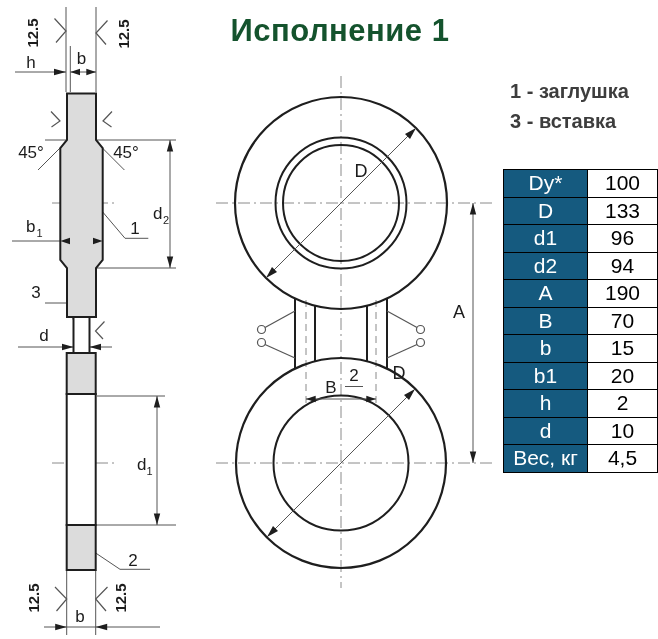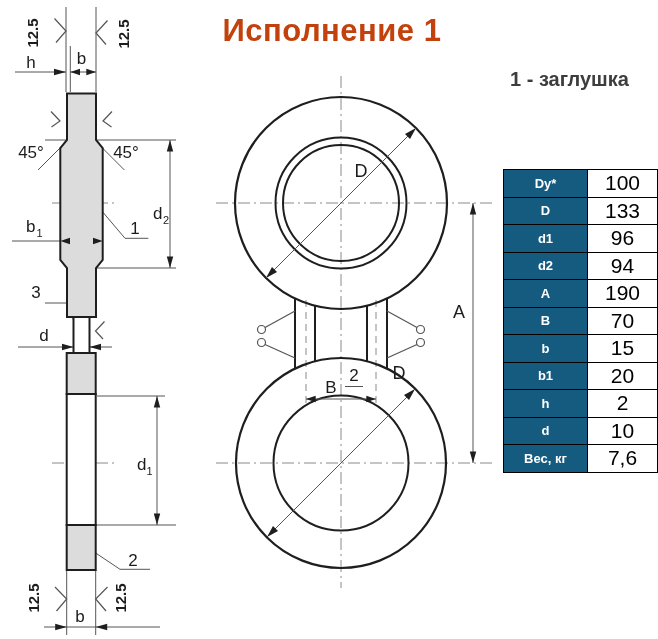--- a/index.html
+++ b/index.html
@@ -1,53 +1,54 @@
 <!DOCTYPE html>
 <html><head>
 <meta charset="utf-8">
 <style>
   html,body{margin:0;padding:0;background:#fff;}
   .screen{
     position:relative;width:658px;height:639px;background:#ffffff;
     font-family:"Liberation Sans",sans-serif;overflow:hidden;
   }
   .title{
-    position:absolute;left:172px;top:13px;width:320px;text-align:center;
-    font-size:31px;font-weight:bold;color:#c2410c;letter-spacing:.5px;
-  }
-  .legend{position:absolute;left:510px;top:64px;}
+    position:absolute;left:180px;top:13px;width:320px;text-align:center;
+    font-size:31px;font-weight:bold;color:#14532d;letter-spacing:.5px;
+  }
+  .legend{position:absolute;left:510px;top:76px;}
   .legend-item{
     font-size:20px;font-weight:bold;color:#3d3d3d;line-height:30px;white-space:nowrap;
   }
   table.params{
     position:absolute;left:503px;top:169px;width:152px;
     border-collapse:collapse;table-layout:fixed;
   }
   table.params td{
     border:1.5px solid #000;height:26.5px;text-align:center;vertical-align:middle;
     padding:0;overflow:hidden;
   }
-  td.param{background:#155a7f;color:#ffffff;font-size:13px;width:83px;font-weight:bold;}
+  td.param{background:#155a7f;color:#ffffff;font-size:21px;width:83px;}
   td.value{background:#ffffff;color:#000000;font-size:21px;width:69px;}
   svg.drawing{position:absolute;left:0;top:0;}
   svg text{font-family:"Liberation Sans",sans-serif;fill:#1c1c1c;}
   .lbl{font-size:17px;}
   .lbl-big{font-size:18px;}
   .lbl-sub{font-size:11px;}
   .rough{font-size:15px;font-weight:600;}
 </style>
 </head>
 <body>
 
 <div class="screen">
 
   <div class="title">Исполнение 1</div>
 
   <div class="legend">
     <div class="legend-item">1 - заглушка</div>
+    <div class="legend-item">3 - вставка</div>
   </div>
 
   <table class="params">
     <tbody>
       <tr>
           <td class="param">Dy*</td>
           <td class="value">100</td>
         </tr>
       <tr>
           <td class="param">D</td>
@@ -80,21 +81,21 @@
       <tr>
           <td class="param">h</td>
           <td class="value">2</td>
         </tr>
       <tr>
           <td class="param">d</td>
           <td class="value">10</td>
         </tr>
       <tr>
           <td class="param">Вес, кг</td>
-          <td class="value">7,6</td>
+          <td class="value">4,5</td>
         </tr>
     </tbody>
   </table>
 
   <svg class="drawing" width="658" height="639" viewBox="0 0 658 639">
 
     <g stroke="#8a8a8a" stroke-width="1" stroke-dasharray="12 4 2 4" fill="none">
       <line x1="52" y1="203" x2="118" y2="203"></line>
       <line x1="52" y1="463" x2="118" y2="463"></line>
       <line x1="216" y1="203" x2="492" y2="203"></line>

